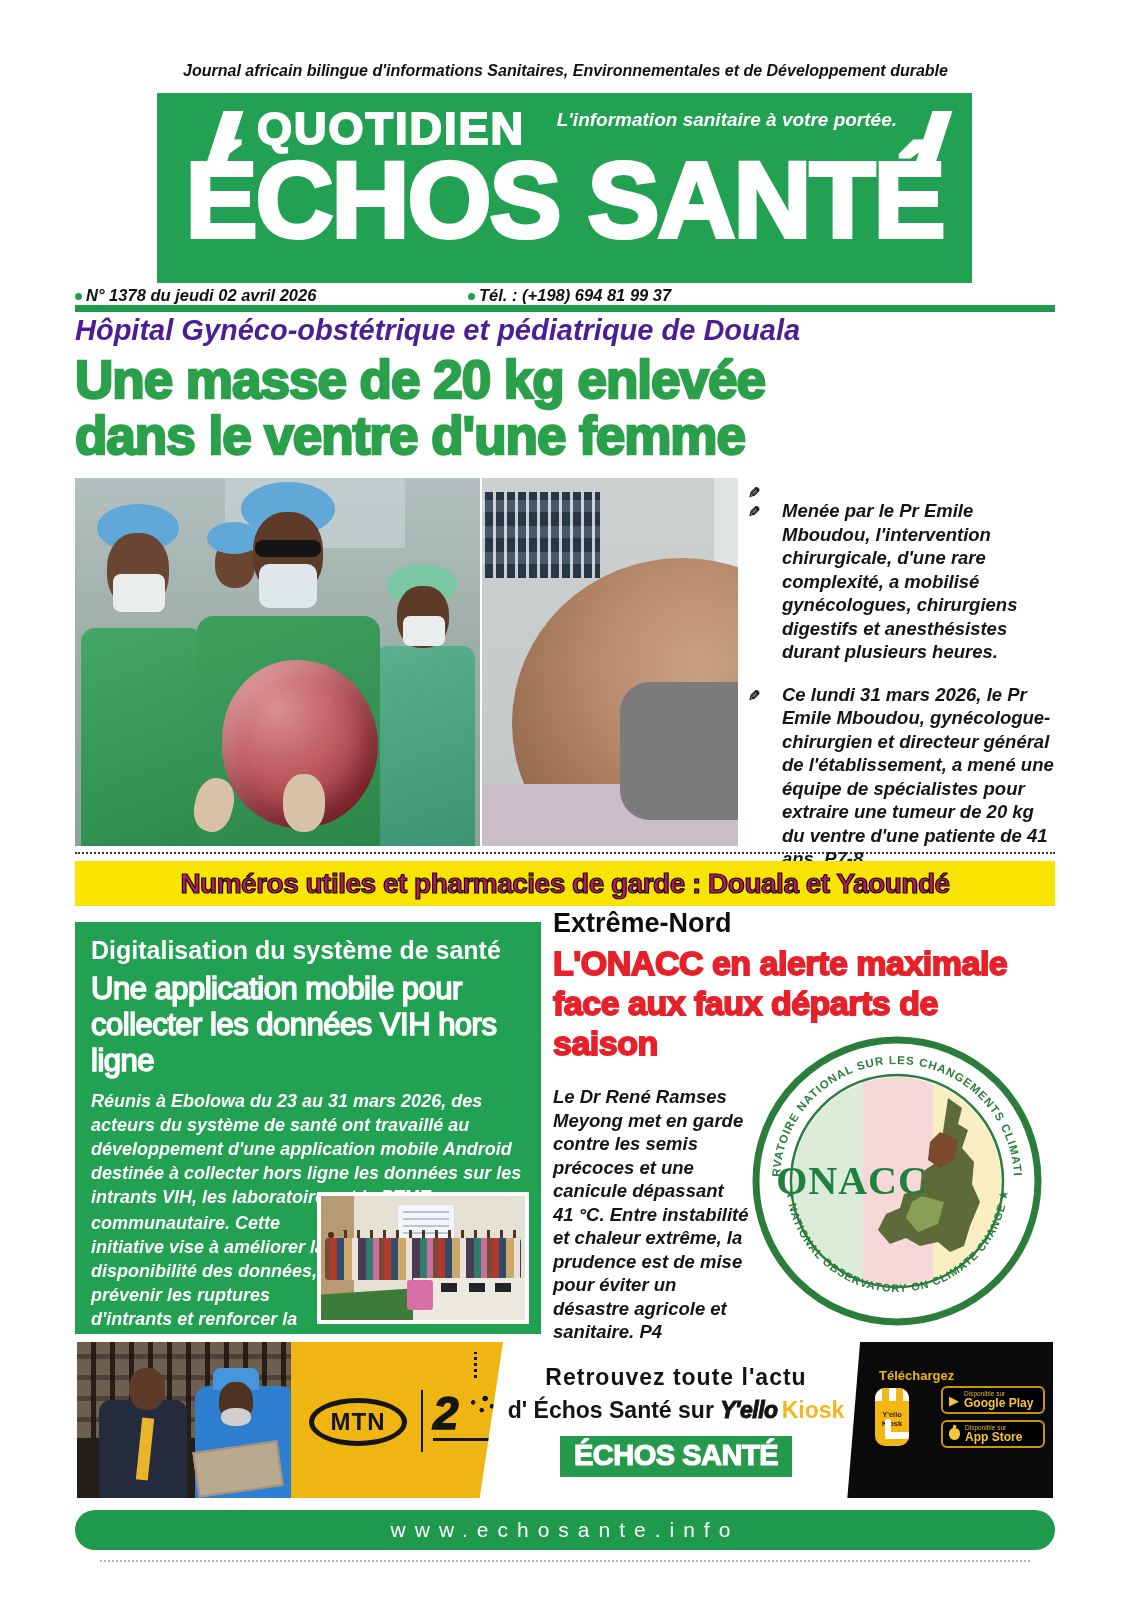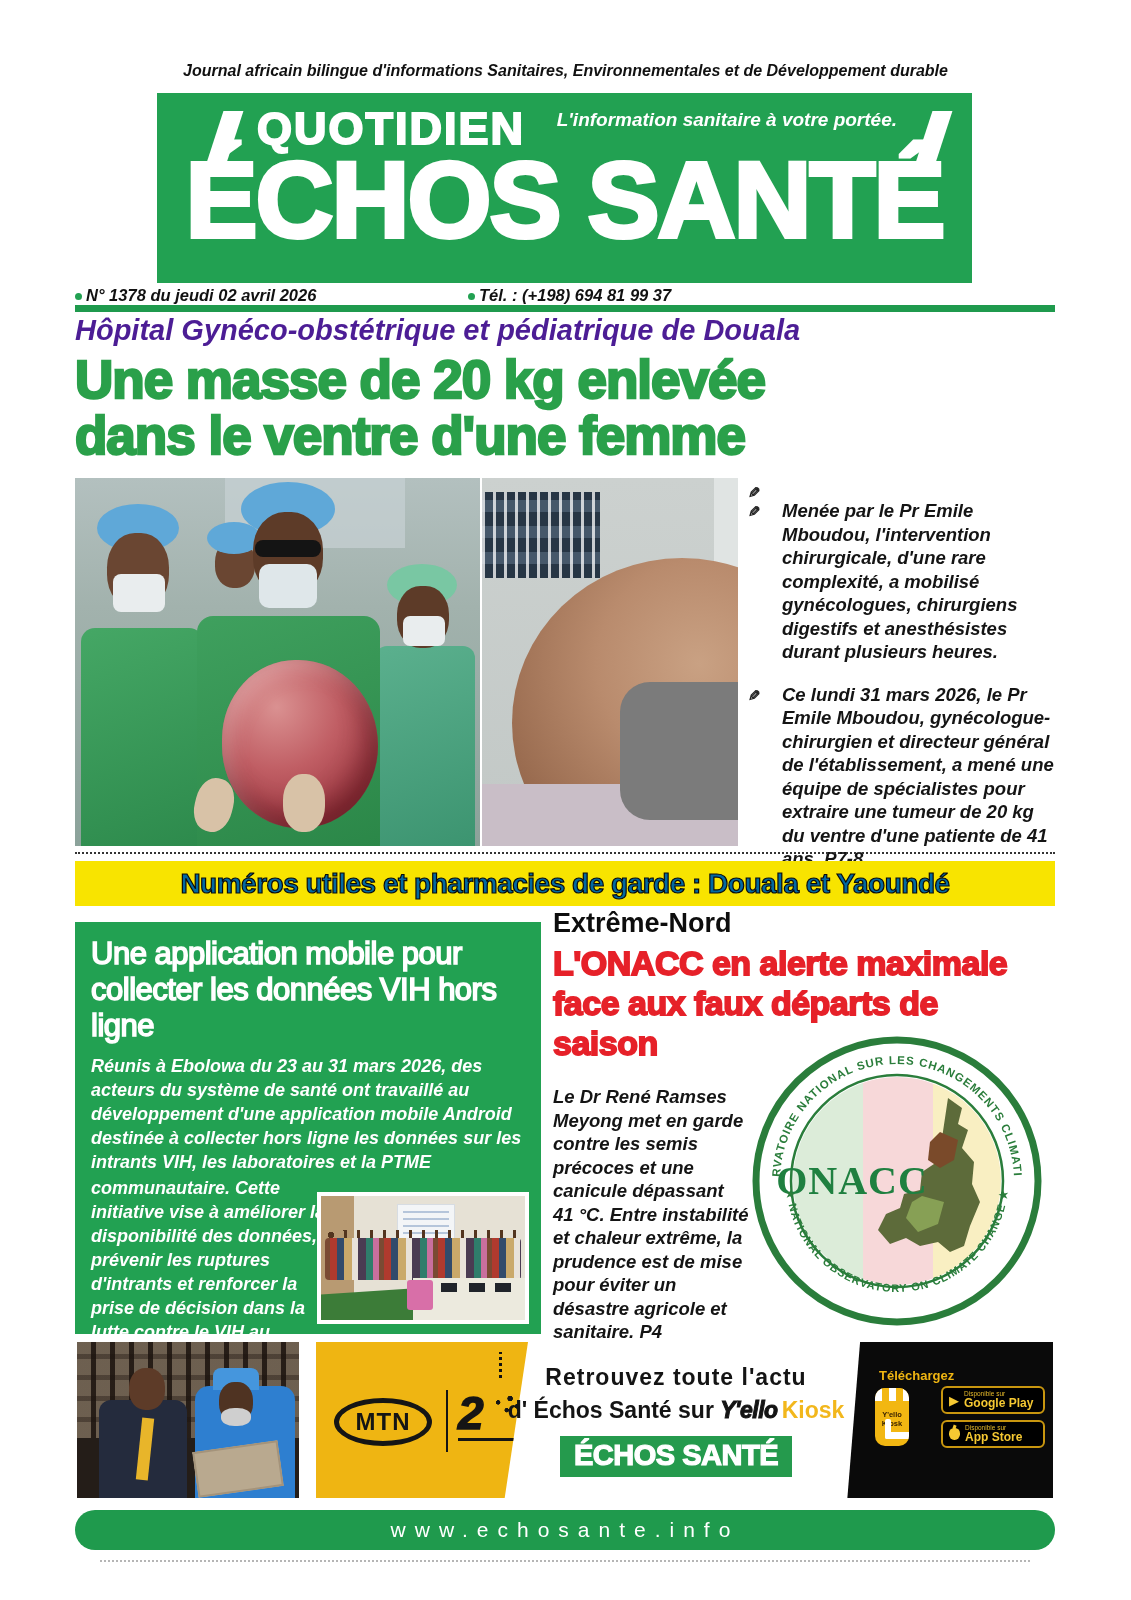--- a/index.html
+++ b/index.html
@@ -64,21 +64,21 @@
   .a-priv { position:absolute; left:138px; top:204px; width:160px; height:138px; background:#7b7b7b; border-radius:30px; }
 
   
   .bullets { top:480px; left:748px; width:310px; }
   .bullet { position:relative; padding-left:34px; margin-bottom:19px; font-size:18.5px; line-height:23.5px; font-style:italic; font-weight:700; color:#141414; }
   .bullet .mark { position:absolute; left:0; top:1px; font-style:normal; font-size:15px; color:#222; transform:scaleX(-1); display:inline-block; }
 
   
   .dotrule { top:852px; left:75px; width:980px; border-top:2px dotted #333; }
   .banner { top:861px; left:75px; width:980px; height:45px; background:#f8e400; display:flex; align-items:center; justify-content:center; }
-  .banner span { font-size:28px; font-weight:700; color:#0369a1; letter-spacing:-.5px; -webkit-text-stroke:1.2px #0a0a0a; }
+  .banner span { font-size:28px; font-weight:700; color:#be185d; letter-spacing:-.5px; -webkit-text-stroke:1.2px #0a0a0a; }
 
   
   .digital { top:922px; left:75px; width:466px; height:412px; background:#22a152; color:#fff; padding:14px 16px; }
   .dg-kicker { font-size:25px; font-weight:700; margin-bottom:6px; }
   .dg-headline { font-size:31px; line-height:36px; font-weight:400; letter-spacing:-.5px; -webkit-text-stroke:1.6px #fff; margin-bottom:10px; }
   .dg-body1 { font-size:18px; line-height:24px; font-style:italic; font-weight:700; }
   .dg-body2 { font-size:18px; line-height:24px; font-style:italic; font-weight:700; width:248px; margin-top:2px; }
   .meetwrap { position:absolute; right:12px; bottom:10px; width:212px; height:132px; background:#fff; padding:4px; }
   .meet { position:relative; width:204px; height:124px; overflow:hidden; background:linear-gradient(90deg,#b89a72 0 16%, #e6e1d5 16% 100%); }
   .m-screen { position:absolute; left:76px; top:8px; width:58px; height:64px; background:#f3f5f7; box-shadow:inset 0 0 0 1px #d7dce2; }
@@ -102,21 +102,21 @@
   .ad-photo { position:absolute; left:2px; top:2px; width:222px; height:156px; overflow:hidden; background:#241d18; }
   .p-rack { position:absolute; inset:0 0 60px 0; background:repeating-linear-gradient(90deg, rgba(190,168,140,.30) 0 14px, rgba(35,26,20,.9) 14px 19px), repeating-linear-gradient(0deg, rgba(210,190,160,.22) 0 16px, rgba(28,20,16,.85) 16px 21px); }
   .p-suit { position:absolute; left:22px; top:58px; width:88px; height:100px; background:#242b3d; border-radius:12px 12px 0 0; }
   .p-headS { position:absolute; left:52px; top:26px; width:36px; height:42px; background:#5d3b28; border-radius:45%; }
   .p-tie { position:absolute; left:62px; top:76px; width:12px; height:62px; background:#e8b52a; transform:rotate(6deg); }
   .p-boubou { position:absolute; left:118px; top:44px; width:100px; height:116px; background:#2e7fd0; border-radius:14px 14px 0 0; }
   .p-headE { position:absolute; left:142px; top:40px; width:34px; height:40px; background:#4f3322; border-radius:45%; }
   .p-cap { position:absolute; left:136px; top:26px; width:46px; height:22px; background:#4596dd; border-radius:8px 8px 0 0; }
   .p-beard { position:absolute; left:144px; top:66px; width:30px; height:18px; background:#cfcfcf; border-radius:45%; }
   .p-news { position:absolute; left:118px; top:104px; width:86px; height:46px; background:#b9a98f; transform:rotate(-8deg); box-shadow:inset 0 0 0 2px #a4937a; }
-  .ad-yellow { position:absolute; left:241px; top:2px; width:212px; height:156px; background:#efb512; clip-path:polygon(0 0,100% 0,89% 100%,0 100%); }
+  .ad-yellow { position:absolute; left:216px; top:2px; width:212px; height:156px; background:#efb512; clip-path:polygon(0 0,100% 0,89% 100%,0 100%); }
   .y-micro { position:absolute; right:26px; top:10px; width:3px; height:26px; background:repeating-linear-gradient(0deg,#111 0 3px,transparent 3px 6px); }
   .mtn-oval { position:absolute; left:18px; top:56px; width:98px; height:48px; border:5px solid #151515; border-radius:50%; display:flex; align-items:center; justify-content:center; font-size:24px; font-weight:700; color:#151515; letter-spacing:1px; }
   .y-div { position:absolute; left:130px; top:48px; width:2px; height:62px; background:#151515; }
   .anni { position:absolute; left:142px; top:44px; font-size:46px; font-weight:700; font-style:italic; color:#151515; -webkit-text-stroke:1.5px #151515; }
   .anni-scribble { position:absolute; left:172px; top:50px; width:34px; height:26px; background:radial-gradient(circle at 30% 40%, #151515 0 2px, transparent 2.5px), radial-gradient(circle at 65% 25%, #151515 0 2.5px, transparent 3px), radial-gradient(circle at 55% 70%, #151515 0 2px, transparent 2.5px), radial-gradient(circle at 85% 55%, #151515 0 2px, transparent 2.5px); }
   .anni-bar { position:absolute; left:142px; top:96px; width:62px; height:3px; background:#151515; }
   .ad-mid { position:absolute; left:436px; top:2px; width:330px; height:156px; display:flex; flex-direction:column; align-items:center; justify-content:center; gap:6px; }
   .promo1 { font-size:23px; font-weight:700; color:#141414; letter-spacing:1px; }
   .promo2 { font-size:23px; font-weight:700; color:#141414; white-space:nowrap; }
   .promo2 .yello { font-style:italic; letter-spacing:-.5px; -webkit-text-stroke:1px #141414; }
@@ -203,20 +203,21 @@
   <div class="bullet"><span class="mark">✎</span><span>Menée par le Pr Emile Mboudou, l'intervention chirurgicale, d'une rare complexité, a mobilisé gynécologues, chirurgiens digestifs et anesthésistes durant plusieurs heures.</span></div>
   <div class="bullet"><span class="mark">✎</span><span>Ce lundi 31 mars 2026, le Pr Emile Mboudou, gynécologue-chirurgien et directeur général de l'établissement, a mené une équipe de spécialistes pour extraire une tumeur de 20 kg du ventre d'une patiente de 41 ans. P7-8</span></div>
 </div>
 
 <div class="abs dotrule"></div>
 <div class="abs banner">
     <span>Numéros utiles et pharmacies de garde : Douala et Yaoundé</span>
   </div>
 
 <div class="abs digital">
+  <div class="dg-kicker">Digitalisation du système de santé</div>
   <div class="dg-headline">Une application mobile pour collecter les données VIH hors ligne</div>
   <div class="dg-body1">Réunis à Ebolowa du 23 au 31 mars 2026, des acteurs du système de santé ont travaillé au développement d'une application mobile Android destinée à collecter hors ligne les données sur les intrants VIH, les laboratoires et la PTME</div>
   <div class="dg-body2">communautaire. Cette initiative vise à améliorer la disponibilité des données, prévenir les ruptures d'intrants et renforcer la prise de décision dans la lutte contre le VIH au Cameroun.P4</div>
   <div class="meetwrap">
     <div class="meet">
       <div class="m-screen"></div>
       <div class="m-heads"></div>
       <div class="m-crowd"></div>
       <div class="m-carpet"></div>
       <div class="m-table"></div>

